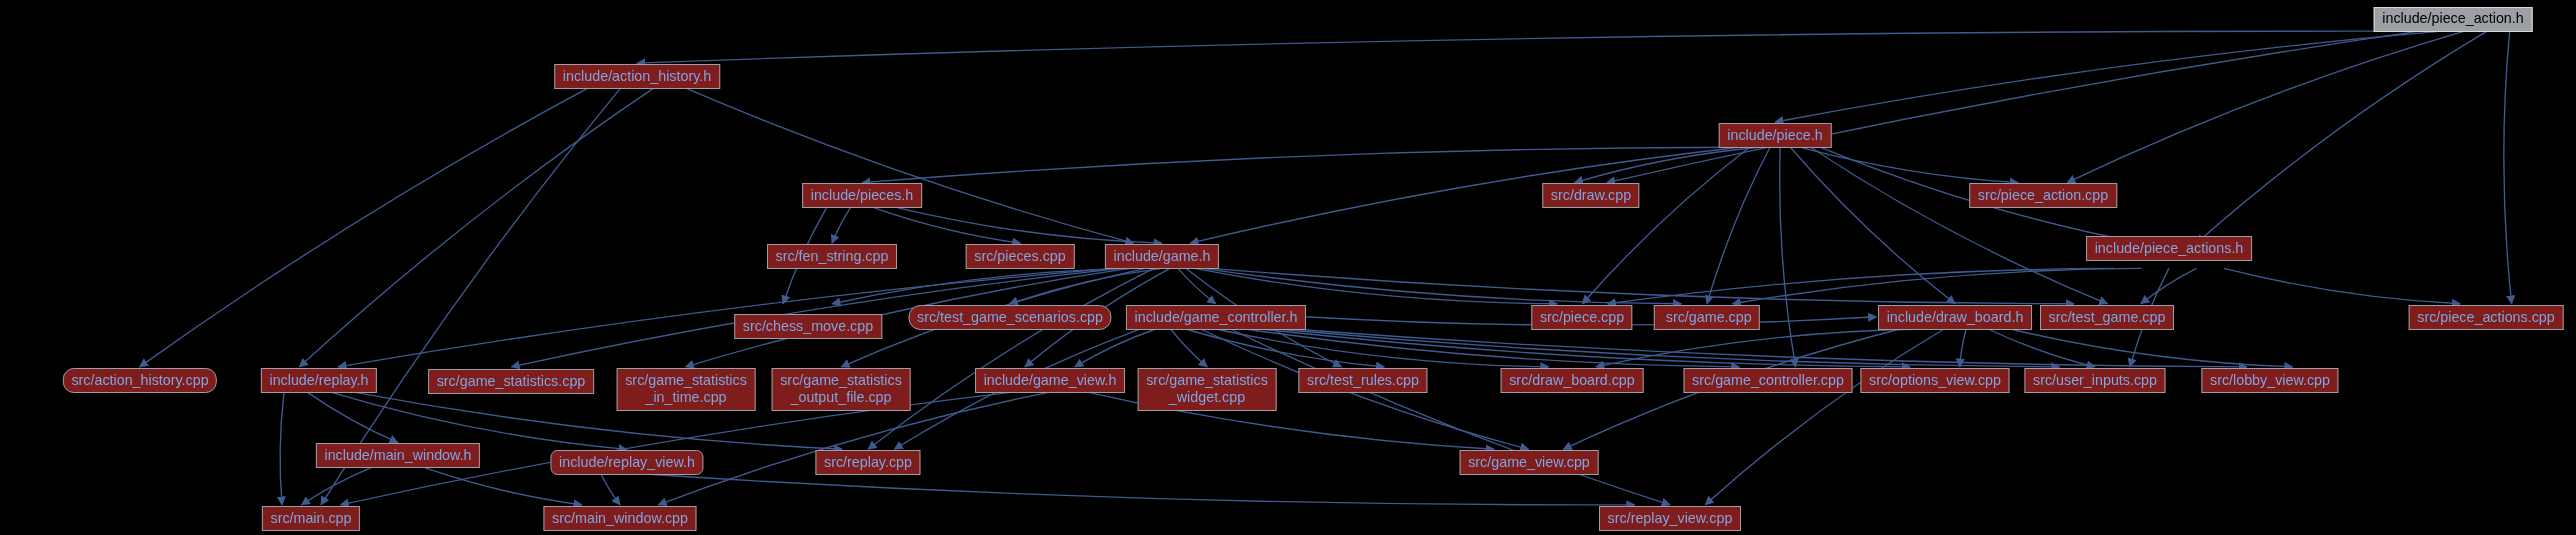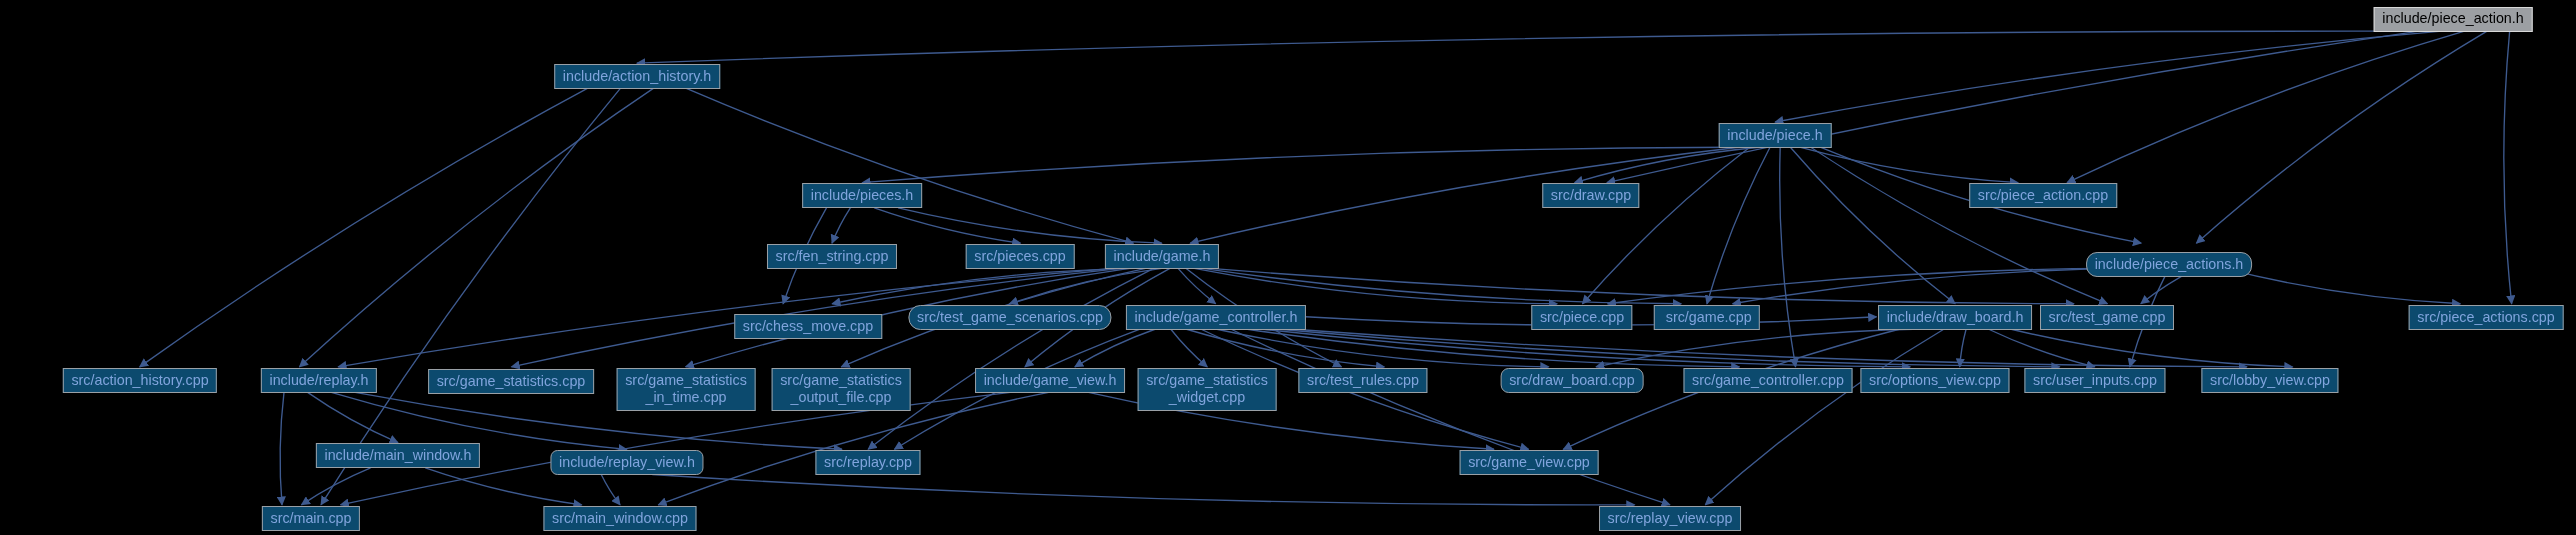--- a/index.html
+++ b/index.html
@@ -7,21 +7,21 @@
     position:relative;
     width:2576px;height:536px;
     background:#000;
     overflow:hidden;
     font-family:"Liberation Sans", sans-serif;
   }
   #edges{position:absolute;left:0;top:0;z-index:1;}
   .node{
     position:absolute;
     transform:translateX(-50%);
-    background:#0c4a6e;
+    background:#7f1d1d;
     border:0.8px solid #9aa0a6;
     color:#80a4dd;
     font-size:14.3px;
     line-height:1.25;
     padding:2.5px 7.6px;
     white-space:pre-line;
     text-align:center;
     z-index:2;
     cursor:pointer;
   }
@@ -115,41 +115,41 @@
     </svg>
 <div class="node root" style="left: 2453px; top: 6.7px;">include/piece_action.h</div>
     <div class="node" style="left: 637px; top: 64px;">include/action_history.h</div>
     <div class="node" style="left: 1775px; top: 123px;">include/piece.h</div>
     <div class="node" style="left: 862px; top: 183px;">include/pieces.h</div>
     <div class="node" style="left: 1591px; top: 183px;">src/draw.cpp</div>
     <div class="node" style="left: 2043px; top: 183px;">src/piece_action.cpp</div>
     <div class="node" style="left: 832px; top: 244px;">src/fen_string.cpp</div>
     <div class="node" style="left: 1020px; top: 244px;">src/pieces.cpp</div>
     <div class="node" style="left: 1162px; top: 244px;">include/game.h</div>
-    <div class="node" style="left: 2169px; top: 252px; border-radius: 11px;">include/piece_actions.h</div>
+    <div class="node" style="left: 2169px; top: 236px;">include/piece_actions.h</div>
     <div class="node" style="left: 808px; top: 314px;">src/chess_move.cpp</div>
     <div class="node" style="left: 1010px; top: 305px; border-radius: 12px;">src/test_game_scenarios.cpp</div>
     <div class="node" style="left: 1216px; top: 305px;">include/game_controller.h</div>
     <div class="node" style="left: 1582px; top: 305px;">src/piece.cpp</div>
     <div class="node" style="left: 1707px; top: 305px; padding-left: 11px;">src/game.cpp</div>
     <div class="node" style="left: 1955px; top: 305px;">include/draw_board.h</div>
     <div class="node" style="left: 2107px; top: 305px;">src/test_game.cpp</div>
     <div class="node" style="left: 2486px; top: 305px;">src/piece_actions.cpp</div>
-    <div class="node" style="left: 140px; top: 368px;">src/action_history.cpp</div>
+    <div class="node" style="left: 140px; top: 368px; border-radius: 11px;">src/action_history.cpp</div>
     <div class="node" style="left: 319px; top: 368px;">include/replay.h</div>
     <div class="node" style="left: 511px; top: 369px;">src/game_statistics.cpp</div>
     <div class="node" style="left: 686px; top: 368px;">src/game_statistics
 _in_time.cpp</div>
     <div class="node" style="left: 841px; top: 368px;">src/game_statistics
 _output_file.cpp</div>
     <div class="node" style="left: 1050px; top: 368px;">include/game_view.h</div>
     <div class="node" style="left: 1207px; top: 368px;">src/game_statistics
 _widget.cpp</div>
     <div class="node" style="left: 1363px; top: 368px;">src/test_rules.cpp</div>
-    <div class="node" style="left: 1572px; top: 368px; border-radius: 8px;">src/draw_board.cpp</div>
+    <div class="node" style="left: 1572px; top: 368px;">src/draw_board.cpp</div>
     <div class="node" style="left: 1768px; top: 368px;">src/game_controller.cpp</div>
     <div class="node" style="left: 1935px; top: 368px;">src/options_view.cpp</div>
     <div class="node" style="left: 2095px; top: 368px;">src/user_inputs.cpp</div>
     <div class="node" style="left: 2270px; top: 368px;">src/lobby_view.cpp</div>
     <div class="node" style="left: 398px; top: 443px;">include/main_window.h</div>
     <div class="node" style="left: 627px; top: 450px; border-radius: 7px;">include/replay_view.h</div>
     <div class="node" style="left: 868px; top: 450px;">src/replay.cpp</div>
     <div class="node" style="left: 1529px; top: 450px;">src/game_view.cpp</div>
     <div class="node" style="left: 311px; top: 506px;">src/main.cpp</div>
     <div class="node" style="left: 620px; top: 506px;">src/main_window.cpp</div>

